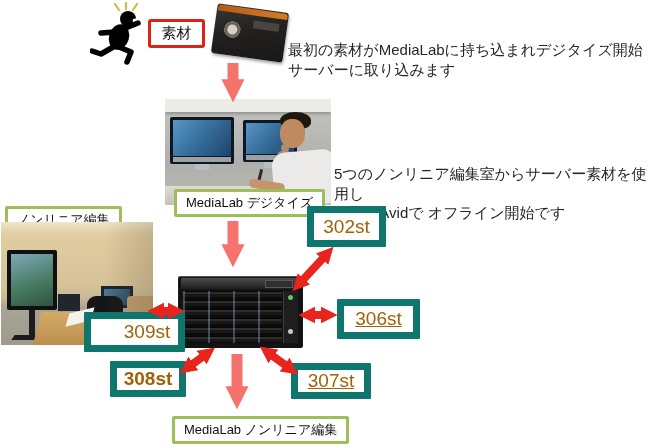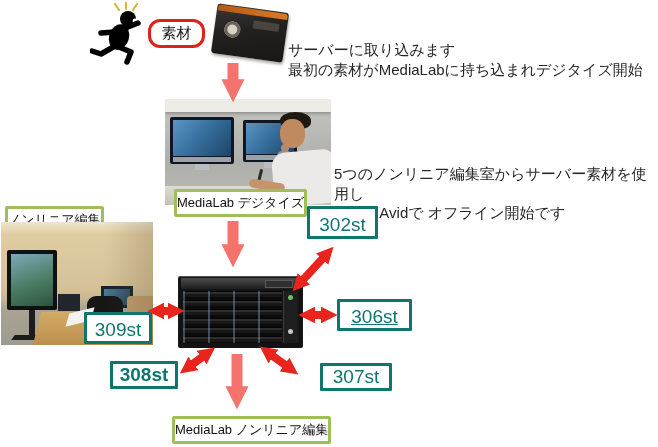--- a/index.html
+++ b/index.html
@@ -8,30 +8,30 @@
     font-family:"Liberation Sans","DejaVu Sans",sans-serif;color:#1f1f1f;
   }
   .abs{position:absolute;}
 
   
   .note{font-size:15px;line-height:19.5px;color:#262626;letter-spacing:0;}
 
   
   .red-box{
     left:148px;top:19px;width:51px;height:23px;border:3px solid #dd2218;background:#fff;
-    display:flex;align-items:center;justify-content:center;font-size:15px;color:#111;border-radius:12px;
+    display:flex;align-items:center;justify-content:center;font-size:15px;color:#111;border-radius:3px;
   }
   .green-label{
     border:3px solid #9dbe5a;background:#fff;border-radius:2px;
-    padding:2px 0;font-size:13px;color:#111;white-space:nowrap;
+    padding:2px 9px;font-size:13px;color:#111;white-space:nowrap;
   }
   .studio-box{
-    border:3px solid #0f766e;background:#fff;border-radius:1px;
-    display:flex;align-items:flex-end;justify-content:center;
-    font-size:19px;color:#0f766e;
+    border:7px solid #0f766e;background:#fff;border-radius:1px;
+    display:flex;align-items:center;justify-content:center;
+    font-size:19px;color:#a16207;
   }
 
   
   .tape{left:214px;top:8px;width:72px;height:50px;transform:rotate(8deg);}
   .tape .body{position:absolute;inset:0;background:linear-gradient(165deg,#3a3835 0%,#23211f 45%,#191715 100%);border-radius:3px;box-shadow:1px 2px 3px rgba(0,0,0,.35);}
   .tape .stripe{position:absolute;left:1px;right:1px;top:1px;height:6px;background:linear-gradient(90deg,#b55a16,#d97a24);border-radius:3px 3px 0 0;}
   .tape .reel{position:absolute;left:10px;top:16px;width:16px;height:16px;border-radius:50%;background:#d8d2c4;box-shadow:inset 0 0 0 3px #6a645a;}
   .tape .label{position:absolute;right:8px;top:12px;width:26px;height:8px;background:#4a453f;border-radius:1px;}
 
   
@@ -111,22 +111,22 @@
 </div>
 
 <div class="abs tape">
   <div class="body"></div>
   <div class="stripe"></div>
   <div class="reel"></div>
   <div class="label"></div>
 </div>
 
 <div class="abs note" style="left:288px;top:40px;width:370px;">
+  <div>最初の素材がMediaLabに持ち込まれデジタイズ開始</div>
   <div>サーバーに取り込みます</div>
-  <div>最初の素材がMediaLabに持ち込まれデジタイズ開始</div>
 </div>
 
 <div class="abs photo1">
   <div class="shelf"></div>
   <div class="mon" style="left:5px;top:18px;width:64px;height:47px;">
     <div class="scr"></div>
     <div class="chin"></div>
   </div>
   <div class="mon" style="left:78px;top:21px;width:54px;height:42px;">
     <div class="scr"></div>
@@ -180,27 +180,27 @@
   <div class="bays"></div>
   <div class="rp"></div>
 </div>
 
 <div class="abs studio-box" style="left:307px;top:206px;width:65px;height:27px;">
   <span>302st</span>
 </div>
 <div class="abs studio-box" style="left:337px;top:299px;width:69px;height:26px;text-decoration:underline;">
   <span>306st</span>
 </div>
-<div class="abs studio-box" style="left:320px;top:363px;width:66px;height:22px;">
+<div class="abs studio-box" style="left:291px;top:363px;width:66px;height:22px;text-decoration:underline;">
   <span>307st</span>
 </div>
 <div class="abs studio-box" style="left:110px;top:361px;width:62px;height:22px;font-weight:bold;">
   <span>308st</span>
 </div>
-<div class="abs studio-box" style="left:84px;top:312px;width:62px;height:26px;">
+<div class="abs studio-box" style="left:84px;top:312px;width:62px;height:26px;padding-left:25px;">
   <span>309st</span>
 </div>
 
 <svg class="overlay" width="658" height="447" viewBox="0 0 658 447">
   <defs>
     <marker id="head-c" viewBox="0 0 2 2" refX="0.5" refY="1" markerWidth="2.1" markerHeight="2.1" orient="auto-start-reverse">
       <path d="M0,0 L2,1 L0,2 Z" fill="#f4736c"></path>
     </marker>
     <marker id="head-r" viewBox="0 0 2 2" refX="0.5" refY="1" markerWidth="2.1" markerHeight="2.1" orient="auto-start-reverse">
       <path d="M0,0 L2,1 L0,2 Z" fill="#e8241c"></path>

